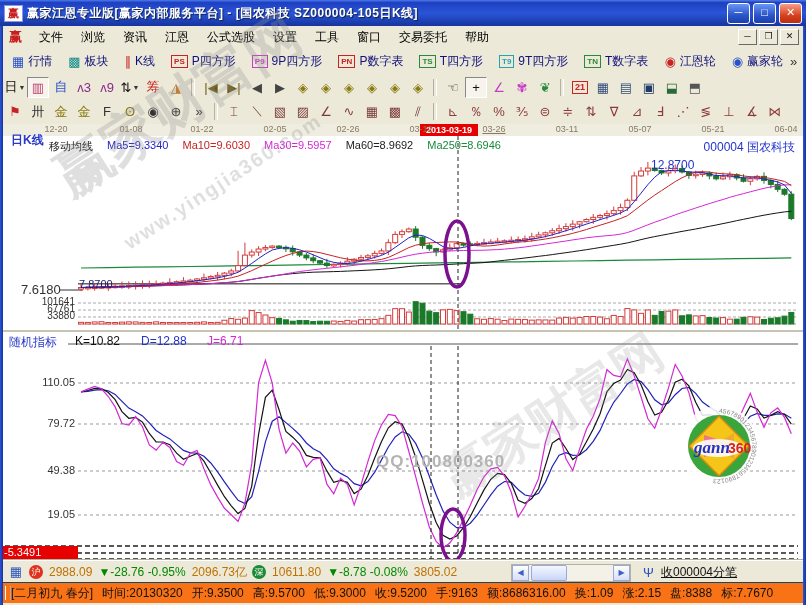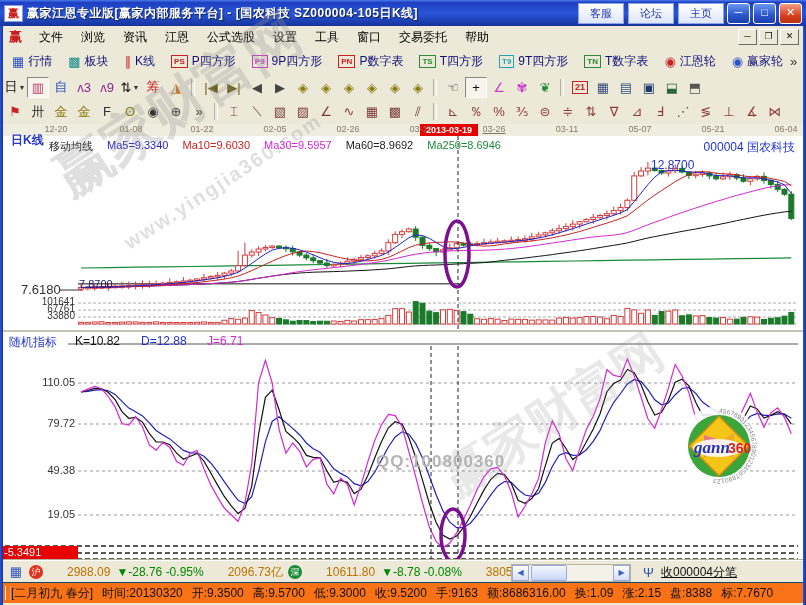--- a/index.html
+++ b/index.html
@@ -72,21 +72,21 @@
   #wm-brand1{top:150px;left:40px;font-size:56px;transform:rotate(-33deg);transform-origin:left top;}
   #wm-url{top:235px;left:120px;font-size:20px;transform:rotate(-33deg);transform-origin:left top;letter-spacing:2px;}
   #wm-brand2{top:455px;left:430px;font-size:50px;transform:rotate(-33deg);transform-origin:left top;color:rgba(150,150,150,0.22);}
   #wm-qq{top:452px;left:376px;font-size:17px;color:#b4b4b4;letter-spacing:1px;}
   #gann-logo{position:absolute;top:405px;left:678px;width:82px;height:82px;}
   
   #status1{position:absolute;top:560px;left:3px;width:800px;height:22px;background:#ECE9D8;
     border-top:1px solid #fff;box-shadow:0 -1px 0 #b6b2a2;display:flex;align-items:center;font-size:12px;}
   .st-icon{width:16px;height:14px;font-size:13px;line-height:14px;text-align:center;color:#2a52c0;margin-left:5px;}
   .mkt-circle{width:14px;height:14px;border-radius:50%;color:#ffe;font-size:9px;line-height:14px;text-align:center;margin-left:5px;}
-  .mkt-val{color:#c07000;margin-left:24px;}
+  .mkt-val{color:#c07000;margin-left:6px;}
   .mkt-chg{color:#008800;margin-left:6px;}
   #status-scroll{position:absolute;left:508px;top:3px;width:118px;height:16px;background:#f4f2e8;
     border:1px solid #b6b2a2;display:flex;}
   .sc-arrow{width:15px;height:14px;background:linear-gradient(#fdfdfa,#d8e0f8);border:1px solid #98a8e0;
     color:#3a5fc8;font-size:8px;line-height:13px;text-align:center;cursor:pointer;}
   .sc-arrow.right{margin-left:auto;}
   #sc-thumb{width:34px;height:14px;margin-left:2px;background:linear-gradient(#f4f7fe,#c8d6f8);
     border:1px solid #98a8e0;border-radius:2px;cursor:grab;}
   #antenna{position:absolute;left:640px;color:#2a52c0;font-size:13px;}
   #feed-label{position:absolute;left:658px;color:#111;text-decoration:underline;}
@@ -102,25 +102,20 @@
 </style>
 </head>
 <body>
 
 <div id="app">
 
   <div class="titlebar">
     <div class="app-logo">赢</div>
     <div class="title-text">赢家江恩专业版[赢家内部服务平台] - [国农科技  SZ000004-105日K线]</div>
     <div class="title-right">
-      <div id="quick-buttons" style="display: flex;">
-          <div class="quick-btn">客服</div>
-          <div class="quick-btn">论坛</div>
-          <div class="quick-btn">主页</div>
-        </div>
       <div id="win-controls" style="display: flex;">
           <div class="wbtn">─</div>
           <div class="wbtn">□</div>
           <div class="wbtn close">✕</div>
         </div>
     </div>
   </div>
 
   <div class="menubar">
     <span class="menu-logo">赢</span>

